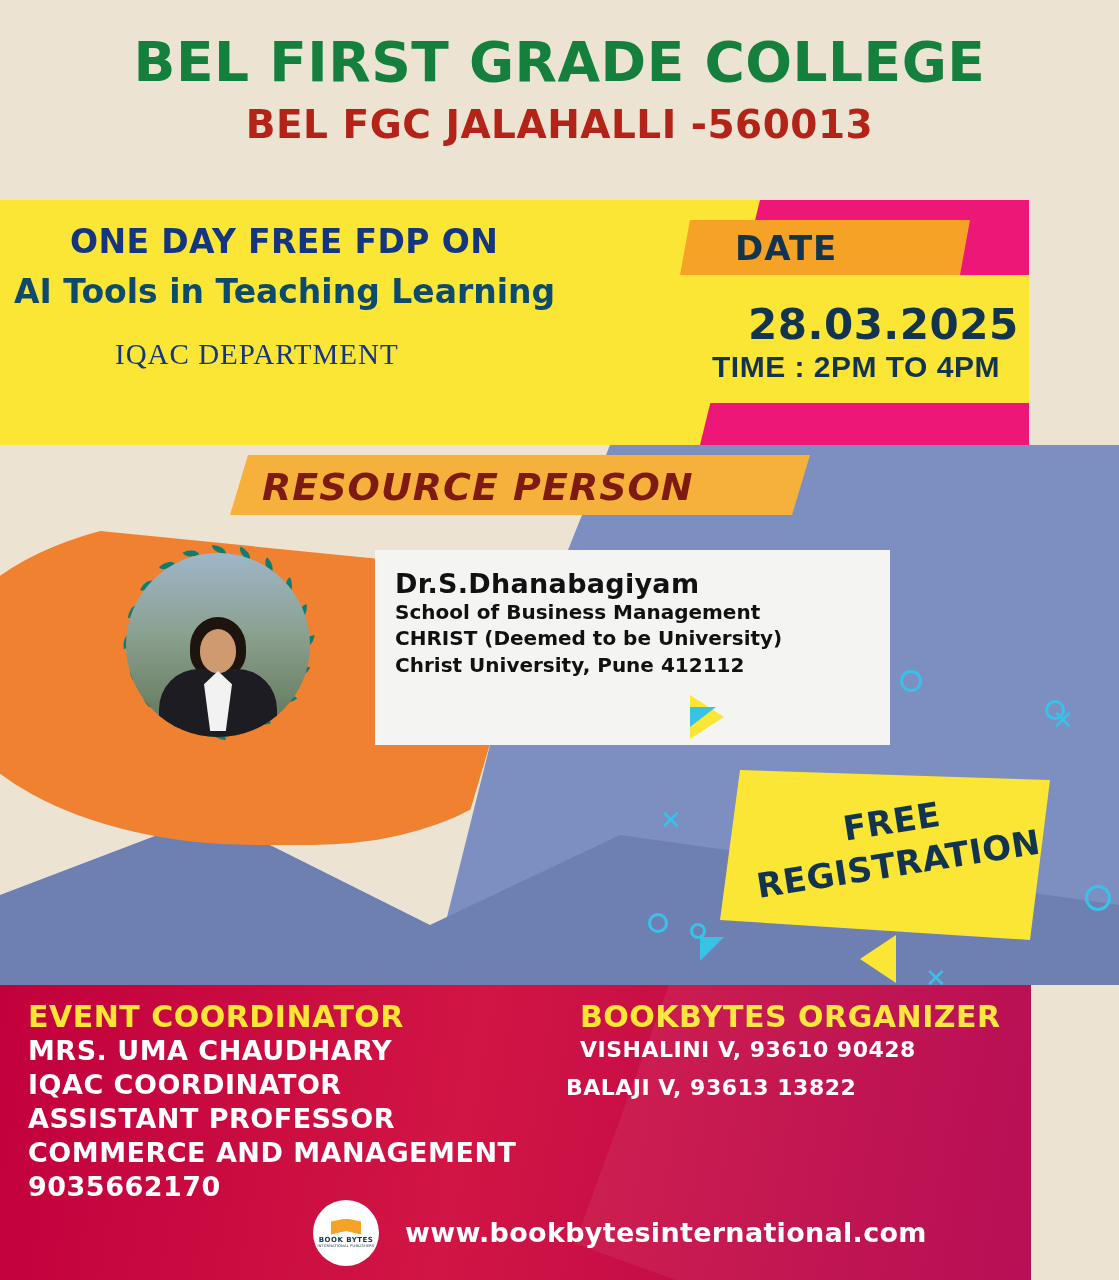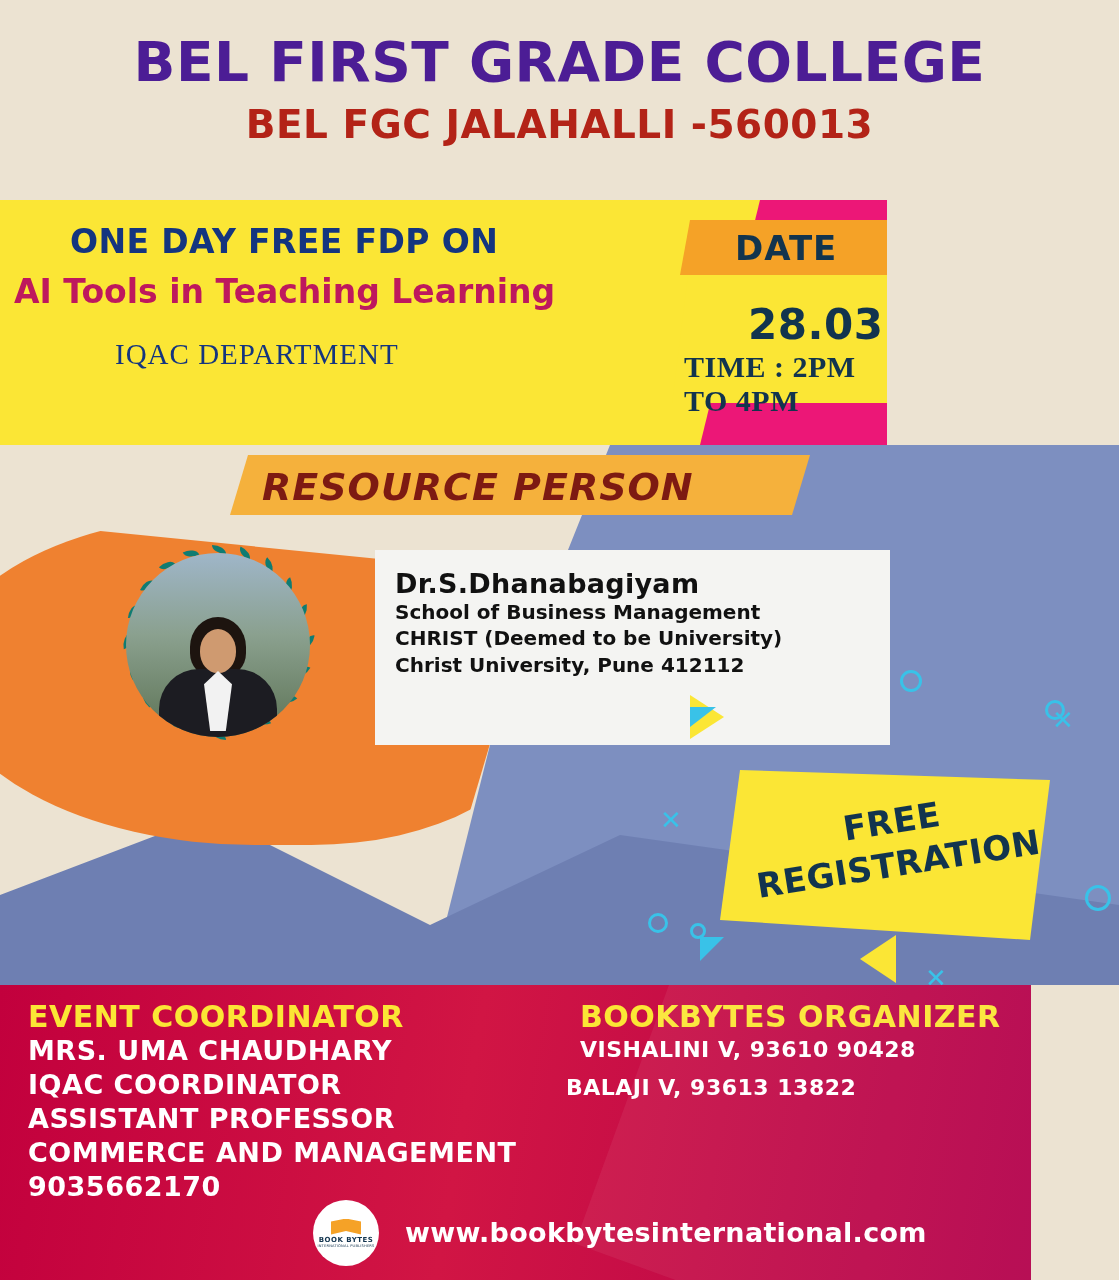--- a/index.html
+++ b/index.html
@@ -23,38 +23,38 @@
     top: 0; left: 0; right: 0;
     height: 200px;
     background: #ece3d2;
     text-align: center;
     padding-top: 34px;
   }
   .college-name {
     font-size: 55px;
     font-weight: bold;
     letter-spacing: 0.5px;
-    color: #4c1d95;
+    color: #15803d;
     line-height: 1.05;
     font-family: "DejaVu Sans", sans-serif;
   }
   .college-sub {
     margin-top: 10px;
     font-size: 39px;
     font-weight: bold;
     color: #b32317;
     letter-spacing: 0.5px;
     font-family: "DejaVu Sans", sans-serif;
   }
 
   
   .band {
     position: absolute;
     top: 200px; left: 0;
-    width: 887px;
+    width: 1029px;
     height: 245px;
     overflow: hidden;
   }
   .band-magenta {
     position: absolute;
     top: 0; left: 0;
     width: 1119px; height: 245px;
     background: #ec1777;
     clip-path: polygon(0 0, 1119px 0, 1119px 245px, 0 245px);
   }
@@ -78,21 +78,21 @@
     font-weight: bold;
     color: #14357f;
     letter-spacing: 0.4px;
     font-family: "DejaVu Sans", sans-serif;
   }
   .fdp-line2 {
     position: absolute;
     top: 72px; left: 14px;
     font-size: 33px;
     font-weight: bold;
-    color: #be185d;
+    color: #0c4a6e;
     font-family: "DejaVu Sans", sans-serif;
   }
   .fdp-line3 {
     position: absolute;
     top: 138px; left: 115px;
     font-size: 29px;
     color: #14357f;
     font-family: "Liberation Serif", serif;
     letter-spacing: 1px;
   }
@@ -124,26 +124,26 @@
     position: absolute;
     top: 100px; left: 748px;
     font-size: 42px;
     font-weight: bold;
     color: #12344e;
     letter-spacing: 0.5px;
     font-family: "DejaVu Sans", sans-serif;
   }
   .time-value {
     position: absolute;
-    top: 150px; left: 684px;
+    top: 150px; left: 712px;
     font-size: 30px;
     font-weight: bold;
     color: #12344e;
     letter-spacing: 0.5px;
-    font-family: Liberation Serif, serif;
+    font-family: Liberation Sans, sans-serif;
   }
 
   
   .middle {
     position: absolute;
     top: 445px; left: 0;
     width: 1119px;
     height: 540px;
     background: #ece3d2;
     overflow: hidden;

